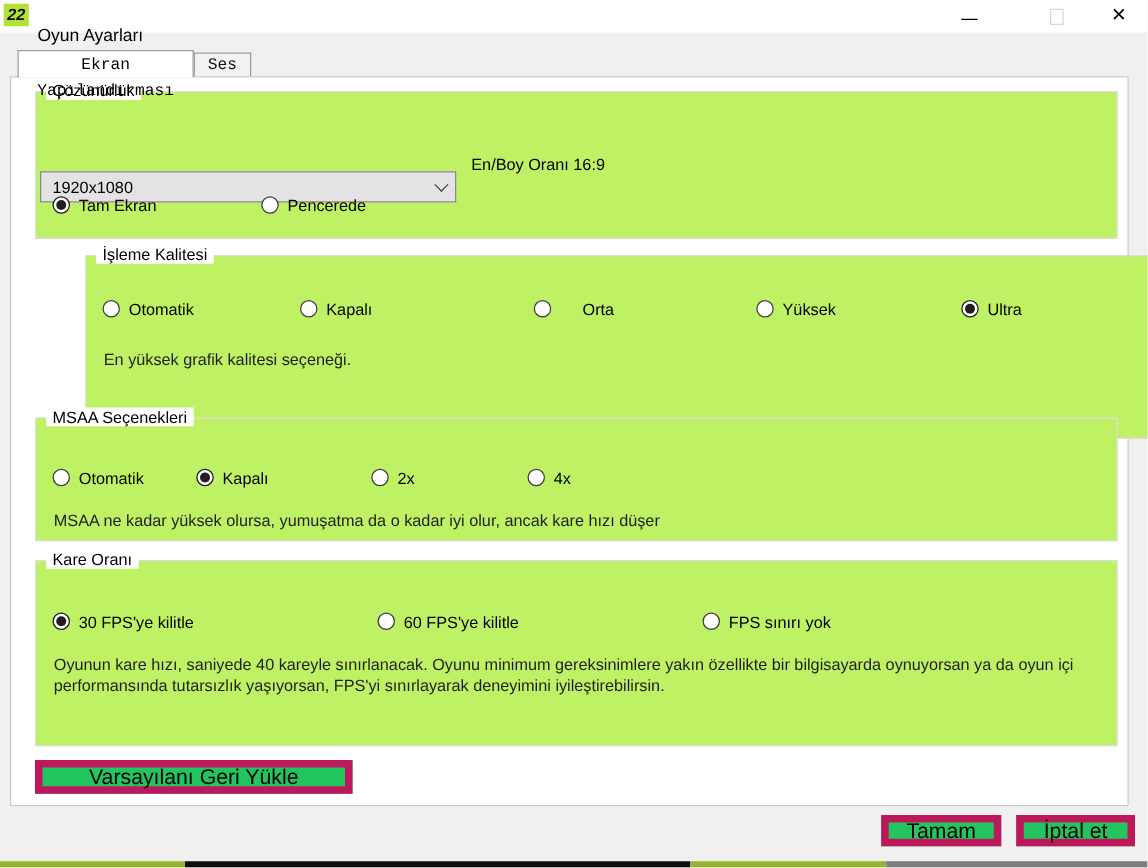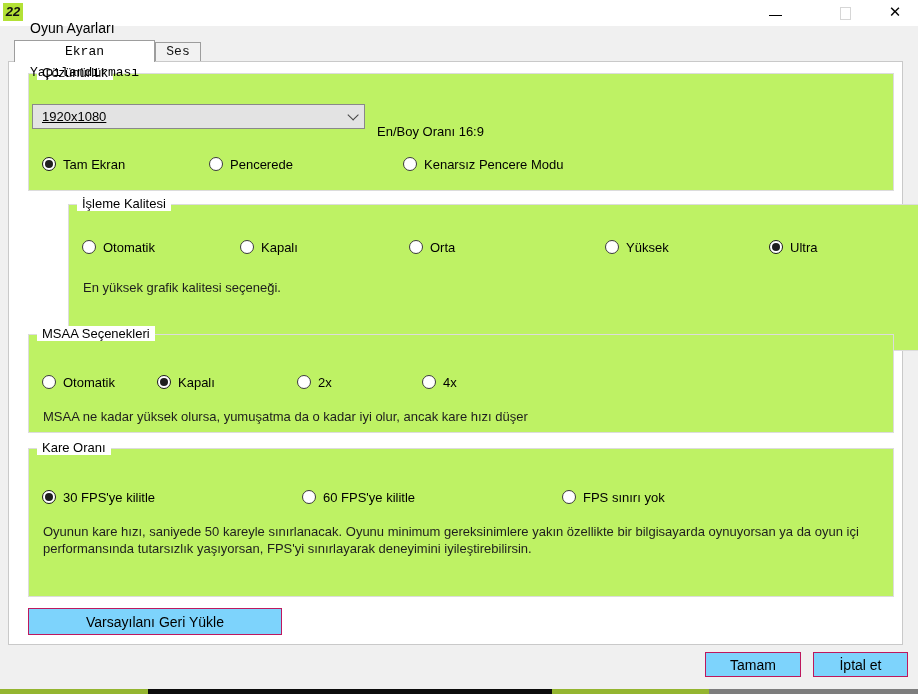--- a/index.html
+++ b/index.html
@@ -43,56 +43,56 @@
   .group { position:absolute; left:19px; width:866px; border:1px solid #dcdcdc; background:#bef264; }
   .group-title {
     position:absolute; top:-9px; left:8px; background:#fff; padding:0 5px; color:#000;
   }
   .g1 { top:11px;  height:118px; }
   .g2 { top:142px; height:147px;margin-left:40px; }
   .g3 { top:272px; height:99px;  }
   .g4 { top:386px; height:149px; }
   
   .combo {
-    position:absolute; left:3px; top:30px; width:333px; height:25px;
+    position:absolute; left:3px; top:63px; width:333px; height:25px;
     background:#e3e3e3; border:1px solid #898989;
-    display:flex; align-items:center; padding:0 9px; cursor:default;text-decoration:underline;
+    display:flex; align-items:center; padding:0 9px; cursor:default;
   }
   .combo-value { flex:1; }
   .combo-chevron {
     width:8px; height:8px; border-right:1px solid #444; border-bottom:1px solid #444;
     transform:rotate(45deg) translateY(-3px);
   }
   .aspect-label { position:absolute; left:348px; top:50px; }
   
   .radio-item { position:absolute; display:flex; align-items:center; height:16px; cursor:default; }
   .radio {
     width:14px; height:14px; border:1px solid #3c3c3c; border-radius:50%;
     background:#fff; margin-right:7px; position:relative; flex:none;
   }
   .radio-item.checked .radio { border-color:#1a1a1a; }
   .radio-item.checked .radio::after {
     content:""; position:absolute; left:2px; top:2px; width:8px; height:8px;
     border-radius:50%; background:#1f1f1f;
   }
   .help-text { position:absolute; color:#1e1e1e; line-height:17px; }
   .g1-o0 { left:13px; }  .g1-o1 { left:180px; } .g1-o2 { left:374px; }
-  .g2-o0 { left:13px; top:34px; } .g2-o1 { left:171px; top:34px; } .g2-o2 { left:340px; top:34px; }
+  .g2-o0 { left:13px; top:34px; } .g2-o1 { left:171px; top:34px; } .g2-o2 { left:358px; top:34px;gap:18px; }
   .g2-o3 { left:536px; top:34px; } .g2-o4 { left:700px; top:34px; }
   .g2-help { left:14px; top:74px; }
   .g3-o0 { left:13px; top:39px; } .g3-o1 { left:128px; top:39px; }
   .g3-o2 { left:268px; top:39px; } .g3-o3 { left:393px; top:39px; }
   .g3-help { left:14px; top:73px; }
   .g4-o0 { left:13px; top:40px; } .g4-o1 { left:273px; top:40px; } .g4-o2 { left:533px; top:40px; }
   .g4-help { left:14px; top:74px; width:856px; }
   .g1-item { top:82px; }
   
   .btn {
-    background:#7dd3fc; border:1px solid #be185d; color:#000;
-    text-align:center; cursor:default; font-size:14px;
+    background:#22c55e; border:6px solid #be185d; color:#000;
+    text-align:center; cursor:default; font-size:17px;
     display:flex; align-items:center; justify-content:center;
   }
   .btn-restore { position:absolute; left:19px; top:546px; width:254px; height:27px; }
   .btn-ok     { position:absolute; left:705px; top:652px; width:96px; height:25px; }
   .btn-cancel { position:absolute; left:813px; top:652px; width:95px; height:25px; }
   
   .bottom-strip { position:absolute; left:0; top:689px; width:918px; height:5px; display:flex; }
   .strip-seg { height:100%; }
   .seg-g1 { width:148px; }
   .seg-b  { width:404px; }
@@ -128,24 +128,20 @@
     <span class="aspect-label">En/Boy Oranı 16:9</span>
 
     <div class="radio-item g1-item g1-o0 checked">
       <span class="radio"></span>
       <span>Tam Ekran</span>
     </div>
     <div class="radio-item g1-item g1-o1">
       <span class="radio"></span>
       <span>Pencerede</span>
     </div>
-    <div class="radio-item g1-item g1-o2">
-      <span class="radio"></span>
-      <span>Kenarsız Pencere Modu</span>
-    </div>
   </div>
 
   <div class="group g2">
     <span class="group-title">İşleme Kalitesi</span>
     <div class="radio-item g2-o0">
       <span class="radio"></span>
       <span>Otomatik</span>
     </div>
     <div class="radio-item g2-o1">
       <span class="radio"></span>
@@ -194,21 +190,21 @@
       <span>30 FPS'ye kilitle</span>
     </div>
     <div class="radio-item g4-o1">
       <span class="radio"></span>
       <span>60 FPS'ye kilitle</span>
     </div>
     <div class="radio-item g4-o2">
       <span class="radio"></span>
       <span>FPS sınırı yok</span>
     </div>
-    <div class="help-text g4-help">Oyunun kare hızı, saniyede 50 kareyle sınırlanacak. Oyunu minimum gereksinimlere yakın özellikte bir bilgisayarda oynuyorsan ya da oyun içi performansında tutarsızlık yaşıyorsan, FPS'yi sınırlayarak deneyimini iyileştirebilirsin.</div>
+    <div class="help-text g4-help">Oyunun kare hızı, saniyede 40 kareyle sınırlanacak. Oyunu minimum gereksinimlere yakın özellikte bir bilgisayarda oynuyorsan ya da oyun içi performansında tutarsızlık yaşıyorsan, FPS'yi sınırlayarak deneyimini iyileştirebilirsin.</div>
   </div>
 
   <div class="btn btn-restore">Varsayılanı Geri Yükle</div>
 </div>
 
 <div class="btn btn-ok">Tamam</div>
 <div class="btn btn-cancel">İptal et</div>
 
 <div class="bottom-strip">
   <div class="strip-seg seg-g1" style="background: rgb(148, 181, 48);"></div>

